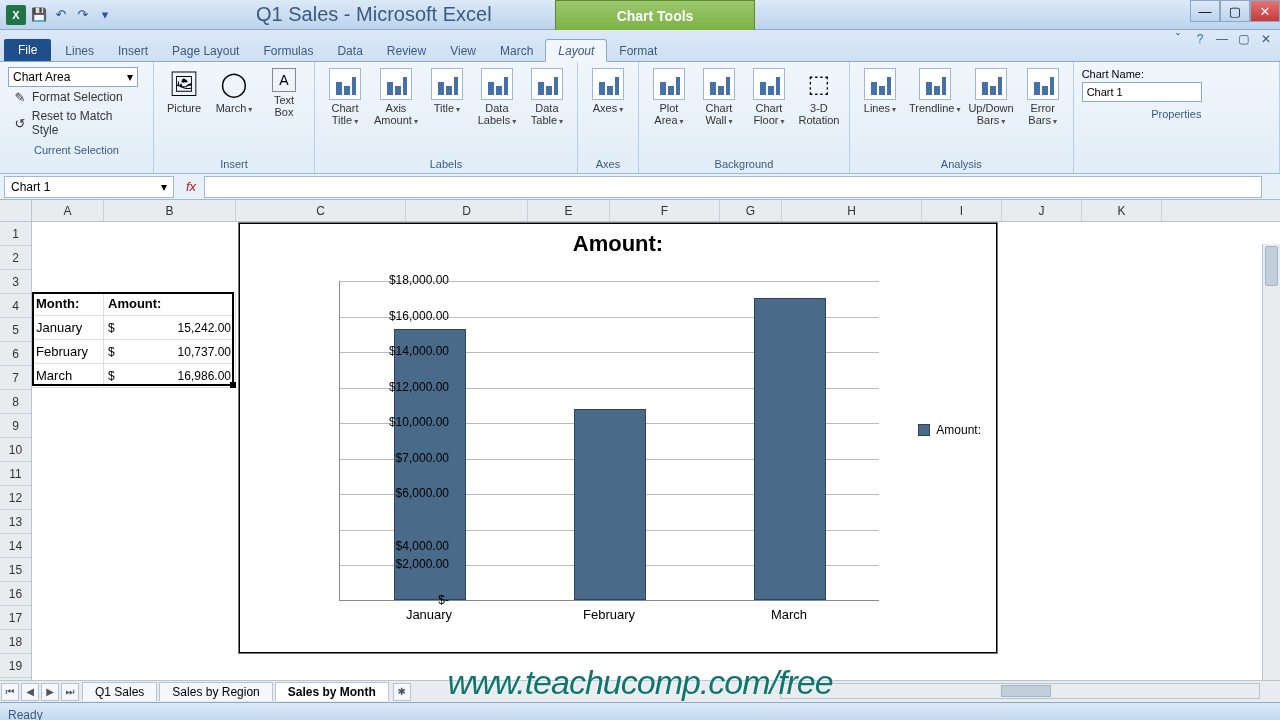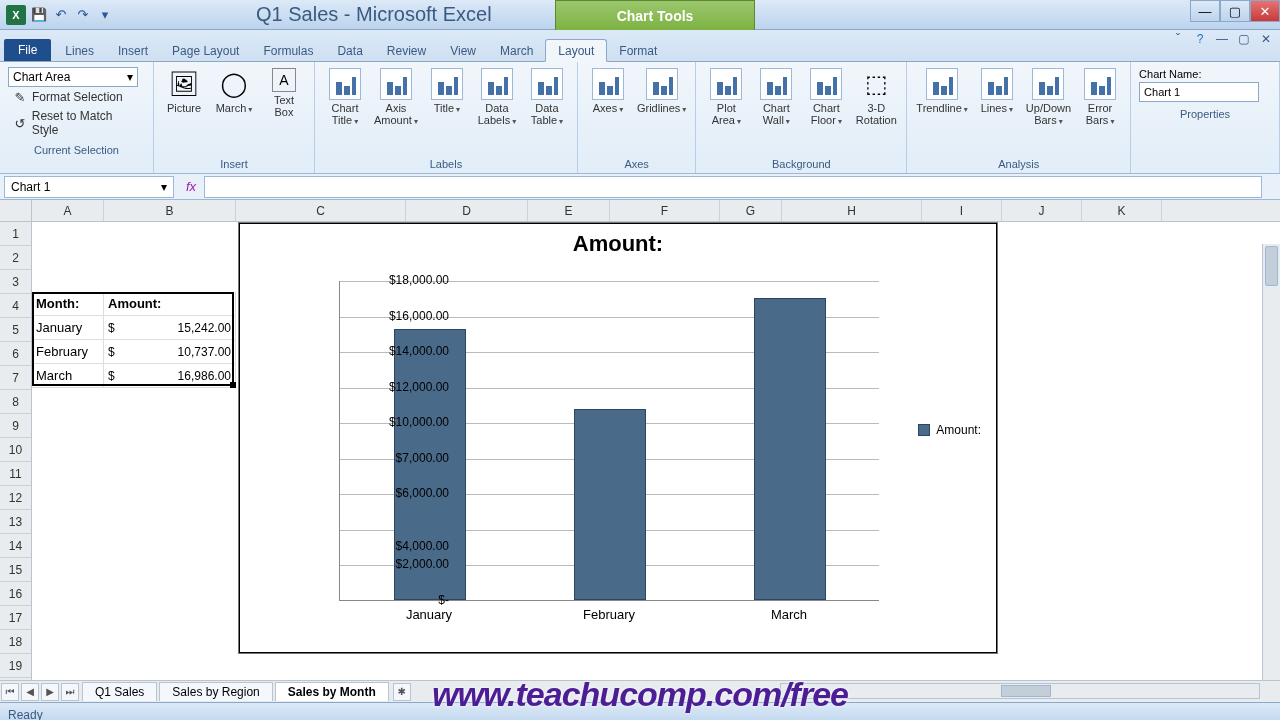--- a/index.html
+++ b/index.html
@@ -13,21 +13,21 @@
 .title-text { position:absolute; left:256px; font-size:20px; color:#3b5a82; }
 .chart-tools { position:absolute; left:555px; top:0; height:30px; width:200px; background:linear-gradient(#9cc66e,#7cb342); display:flex; align-items:center; justify-content:center; color:#fff; font-size:14px; font-weight:600; border:1px solid #5a8a2e; border-bottom:none; }
 .win-controls { position:absolute; right:0; top:0; display:flex; }
 .win-btn { width:30px; height:22px; display:flex; align-items:center; justify-content:center; font-size:13px; background:linear-gradient(#dce9f7,#bcd4ed); border:1px solid #8ba8c8; }
 .win-btn.close { background:linear-gradient(#e57373,#c83a3a); color:#fff; }
 
 
 .tabs { height:32px; background:linear-gradient(#dce9f7,#cfe0f2); display:flex; align-items:flex-end; border-bottom:1px solid #8ba8c8; padding-left:4px; position:relative; }
 .tab { padding:4px 12px 3px; font-size:12px; color:#3b5a82; cursor:pointer; }
 .tab.file { background:#1e4e8c; color:#fff; border-radius:2px 2px 0 0; margin-right:2px; padding:4px 14px; }
-.tab.active { background:#f1f6fb; border:1px solid #8ba8c8; border-bottom:1px solid #f1f6fb; border-radius:3px 3px 0 0; margin-bottom:-1px; }
+.tab.active { background:#f1f6fb; border:1px solid #8ba8c8; border-bottom:1px solid #f1f6fb; border-radius:3px 3px 0 0; margin-bottom:-1px;font-style:italic; }
 .mini-controls { position:absolute; right:6px; top:2px; display:flex; gap:6px; }
 .mini-controls span { font-size:12px; color:#3b5a82; width:16px; text-align:center; }
 
 
 .ribbon { height:112px; background:linear-gradient(#f1f6fb,#e1edf8); border-bottom:1px solid #9cb8d6; display:flex; }
 .group { border-right:1px solid #b8cee6; padding:2px 6px 0; display:flex; flex-direction:column; }
 .group-row { display:flex; gap:2px; flex:1; }
 .group-label { text-align:center; font-size:11px; color:#3b5a82; padding:2px 0 3px; }
 .bigbtn { display:flex; flex-direction:column; align-items:center; justify-content:flex-start; padding:4px 3px 0; min-width:48px; cursor:pointer; }
 .bigbtn .ico { width:32px; height:32px; display:flex; align-items:center; justify-content:center; font-size:24px; }
@@ -40,21 +40,21 @@
 
 .chartico { width:32px; height:32px; border:1px solid #9cb8d6; background:#fff; position:relative; }
 .chartico::before { content:""; position:absolute; inset:4px; background:
   linear-gradient(to top,#4472a8 0 60%,transparent 0) 2px 0/6px 100% no-repeat,
   linear-gradient(to top,#4472a8 0 40%,transparent 0) 10px 0/6px 100% no-repeat,
   linear-gradient(to top,#4472a8 0 80%,transparent 0) 18px 0/6px 100% no-repeat; }
 
 
 .fbar { height:26px; border-bottom:1px solid #9cb8d6; display:flex; align-items:center; background:#e8f0f9; }
 .namebox { width:170px; height:22px; border:1px solid #9cb8d6; background:#fff; margin:0 4px; display:flex; align-items:center; justify-content:space-between; padding:0 6px; font-size:13px; }
-.fx { padding:0 8px; font-style:italic; font-size:13px; color:#a21caf; }
+.fx { padding:0 8px; font-style:italic; font-size:13px; color:#b91c1c; }
 .finput { flex:1; height:22px; border:1px solid #9cb8d6; background:#fff; margin-right:18px; }
 
 
 .gridwrap { position:relative; height:480px; display:flex; }
 .rowhdrs { width:32px; background:#e8ecef; border-right:1px solid #b8c4cf; }
 .colhdrs { height:22px; background:#e8ecef; border-bottom:1px solid #b8c4cf; display:flex; }
 .colhdrs .ch { border-right:1px solid #c8d2dc; text-align:center; font-size:12px; color:#333; line-height:22px; }
 .gridbody { position:relative; flex:1; }
 .rownum { height:24px; border-bottom:1px solid #c8d2dc; text-align:center; font-size:12px; color:#333; line-height:24px; }
 .corner { width:32px; height:22px; background:#e8ecef; border-right:1px solid #b8c4cf; border-bottom:1px solid #b8c4cf; }
@@ -90,21 +90,21 @@
 .hscroll .thumb { position:absolute; left:220px; top:1px; width:50px; height:12px; background:#c3ced9; border:1px solid #9cb8d6; }
 
 
 .status { height:24px; background:linear-gradient(#dce9f7,#bcd4ed); border-top:1px solid #8ba8c8; display:flex; align-items:center; justify-content:space-between; padding:0 8px; font-size:12px; color:#3b5a82; }
 .status .right { display:flex; align-items:center; gap:8px; }
 .viewbtn { width:20px; height:16px; border:1px solid #8ba8c8; background:#f4f8fc; }
 .zoom-slider { width:100px; height:4px; background:#9cb8d6; position:relative; }
 .zoom-slider .zthumb { position:absolute; left:48px; top:-4px; width:6px; height:12px; background:#f4f8fc; border:1px solid #8ba8c8; }
 
 
-.watermark { position:absolute; left:50%; transform:translateX(-50%); bottom:6px; font-size:34px; font-weight:bold; font-style:italic; color:#4c1d95; letter-spacing:-1px; pointer-events:none; text-shadow:0 0 3px #fff; }
+.watermark { position:absolute; left:50%; transform:translateX(-50%); bottom:18px; font-size:34px; font-weight:normal; font-style:italic; color:#0f766e; letter-spacing:-1px; pointer-events:none; text-shadow:0 0 3px #fff; }
 
 .arrow-down::after { content:"▾"; font-size:8px; margin-left:2px; color:#555; }
 </style>
 </head>
 <body>
 
 <div class="titlebar">
   <div class="qat">
     <div class="excel-icon">X</div>
     <div class="qat-icon">💾</div>
@@ -206,24 +206,20 @@
         </div>
     </div>
     <div class="group-label">Labels</div>
   </div>
   <div class="group">
     <div class="group-row">
       <div class="bigbtn">
           <div class="chartico ico"></div>
           <div class="lbl arrow-down">Axes</div>
         </div>
-      <div class="bigbtn">
-          <div class="chartico ico"></div>
-          <div class="lbl arrow-down">Gridlines</div>
-        </div>
     </div>
     <div class="group-label">Axes</div>
   </div>
   <div class="group">
     <div class="group-row">
       <div class="bigbtn">
           <div class="chartico ico"></div>
           <div class="lbl arrow-down" style="white-space:pre-line">Plot
 Area</div>
         </div>
@@ -242,25 +238,25 @@
           <div class="lbl" style="white-space:pre-line">3-D
 Rotation</div>
         </div>
     </div>
     <div class="group-label">Background</div>
   </div>
   <div class="group">
     <div class="group-row">
       <div class="bigbtn">
           <div class="chartico ico"></div>
+          <div class="lbl arrow-down">Lines</div>
+        </div>
+      <div class="bigbtn">
+          <div class="chartico ico"></div>
           <div class="lbl arrow-down">Trendline</div>
-        </div>
-      <div class="bigbtn">
-          <div class="chartico ico"></div>
-          <div class="lbl arrow-down">Lines</div>
         </div>
       <div class="bigbtn">
           <div class="chartico ico"></div>
           <div class="lbl arrow-down" style="white-space:pre-line">Up/Down
 Bars</div>
         </div>
       <div class="bigbtn">
           <div class="chartico ico"></div>
           <div class="lbl arrow-down" style="white-space:pre-line">Error
 Bars</div>

